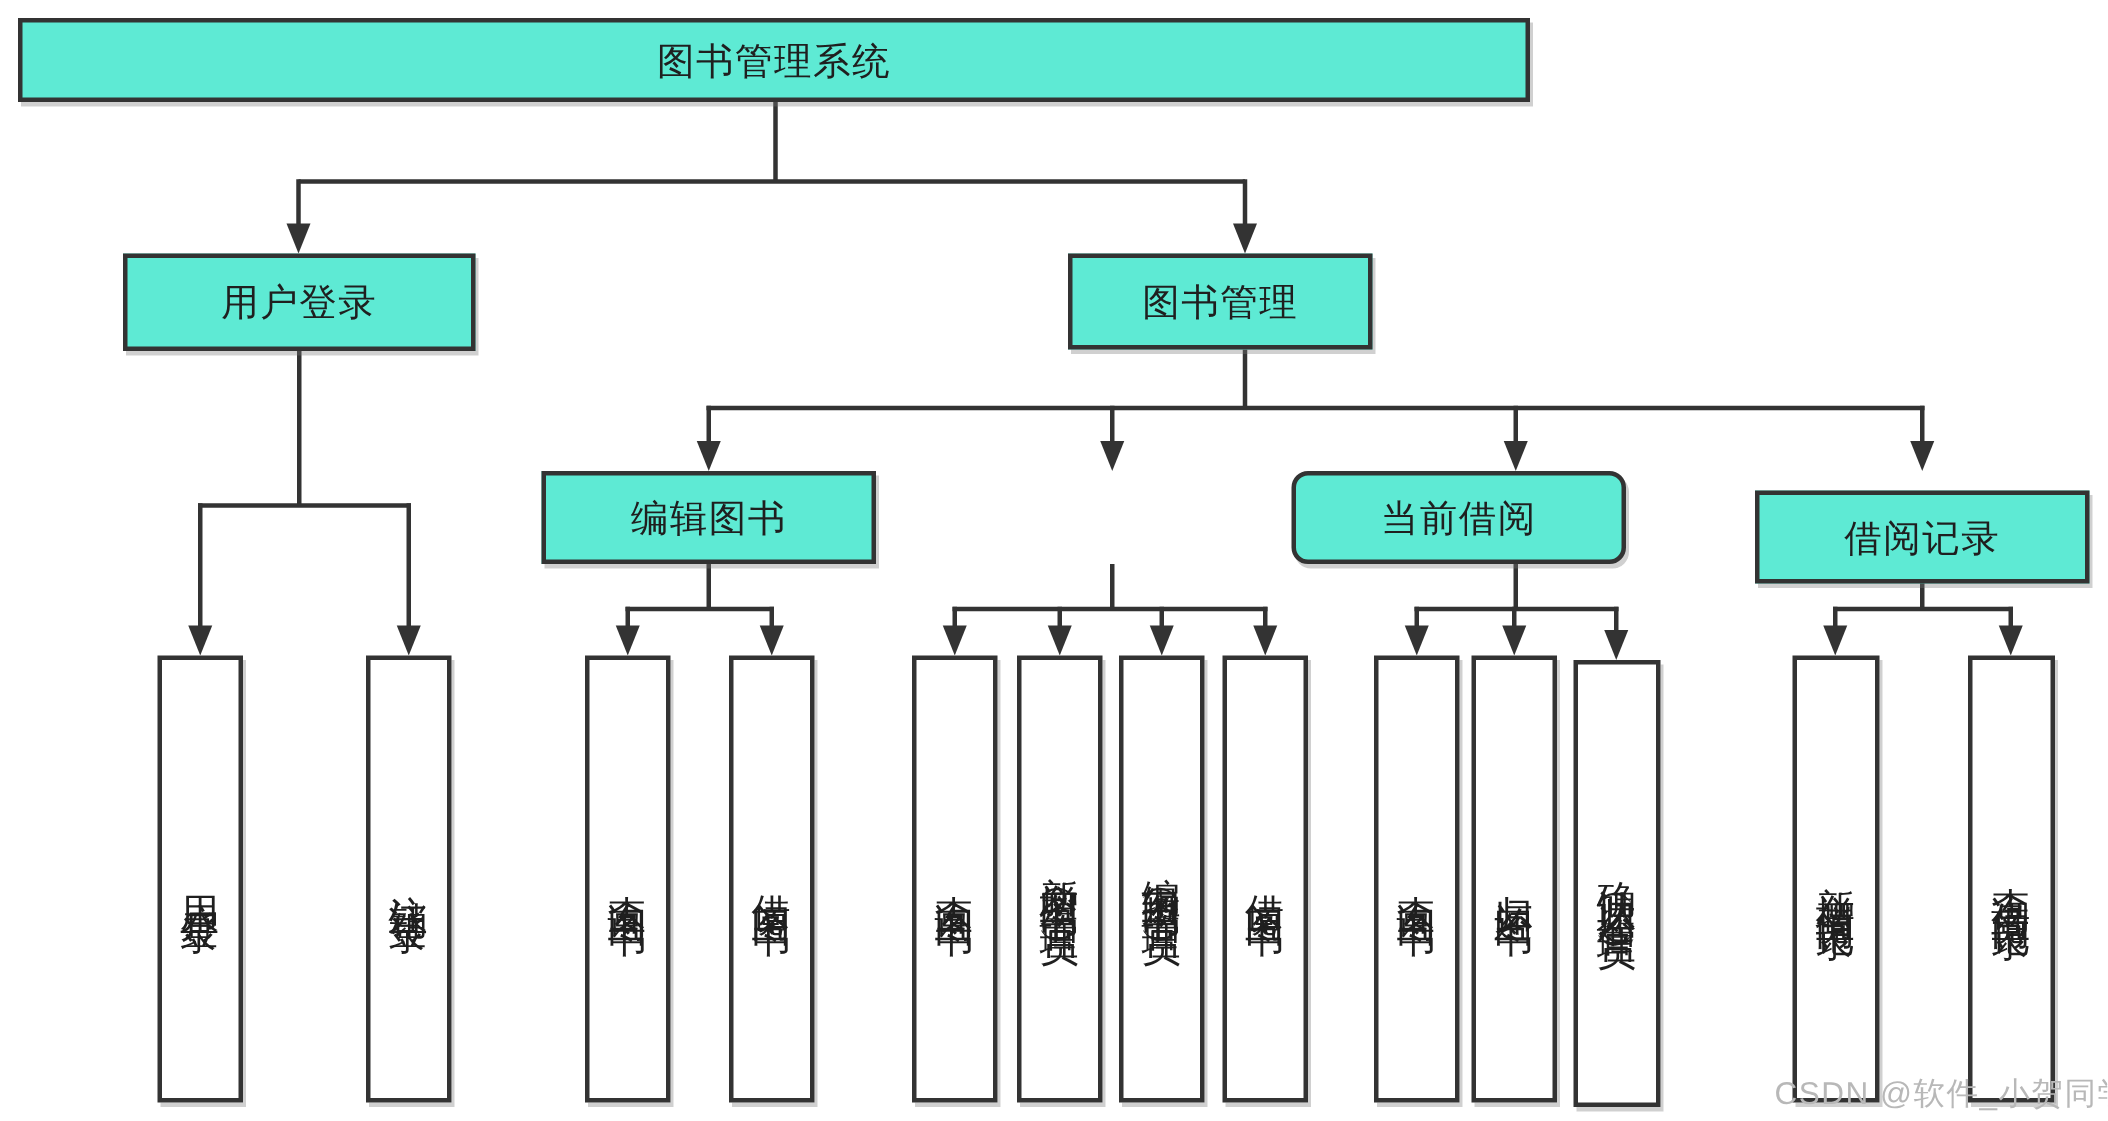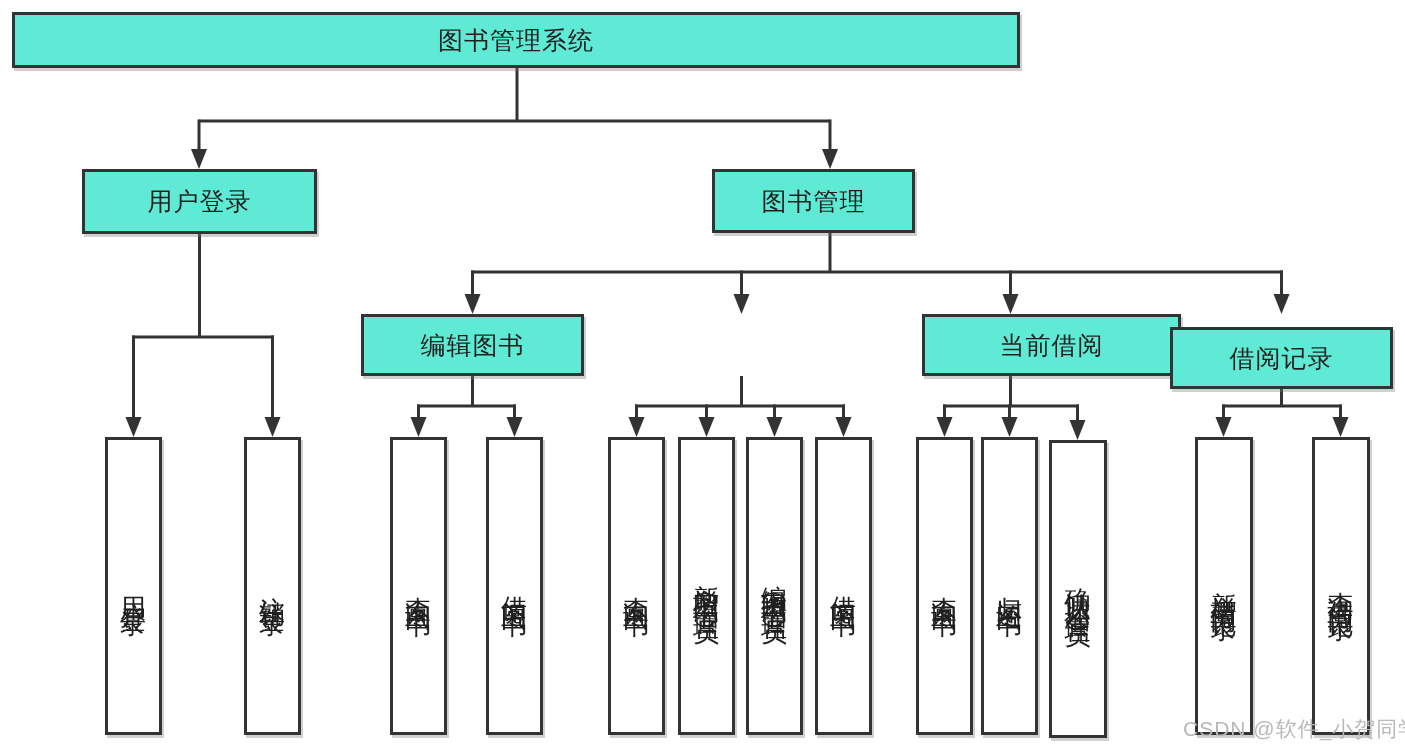--- a/index.html
+++ b/index.html
@@ -125,21 +125,21 @@
       <polygon points="1215.5,417 1231.5,417 1223.5,437" fill="#333333"></polygon>
       <polygon points="1332.5,417 1348.5,417 1340.5,437" fill="#333333"></polygon>
     </svg>
 
   <div class="hbox" style="left:12px; top:12px; width:1008px; height:56px;">图书管理系统</div>
 
   <div class="hbox" style="left:82px; top:169px; width:235px; height:65px;">用户登录</div>
   <div class="hbox" style="left:712px; top:169px; width:203px; height:64px;">图书管理</div>
 
   <div class="hbox" style="left:361px; top:314px; width:223px; height:62px;">编辑图书</div>
-  <div class="hbox" style="left:922px; top:314px; width:259px; height:62px;">当前借阅</div>
+  <div class="hbox" style="left:861px; top:314px; width:223px; height:62px;border-radius:11px;">当前借阅</div>
   <div class="hbox" style="left:1170px; top:314px; width:223px; height:62px;margin-top:13px;">借阅记录</div>
 
   <div class="vbox" style="left:105px; top:437px; width:57px; height:298px;">
     <span>用户登录</span>
   </div>
   <div class="vbox" style="left:244px; top:437px; width:57px; height:298px;">
     <span>注销登录</span>
   </div>
 
   <div class="vbox" style="left:390px; top:437px; width:57px; height:298px;">

